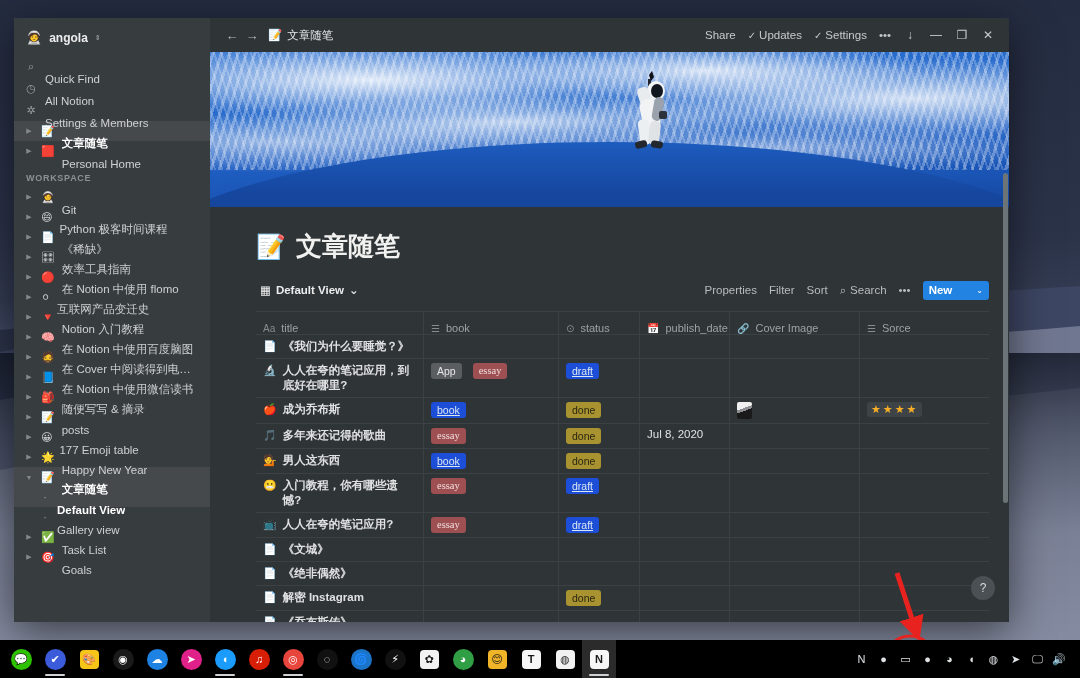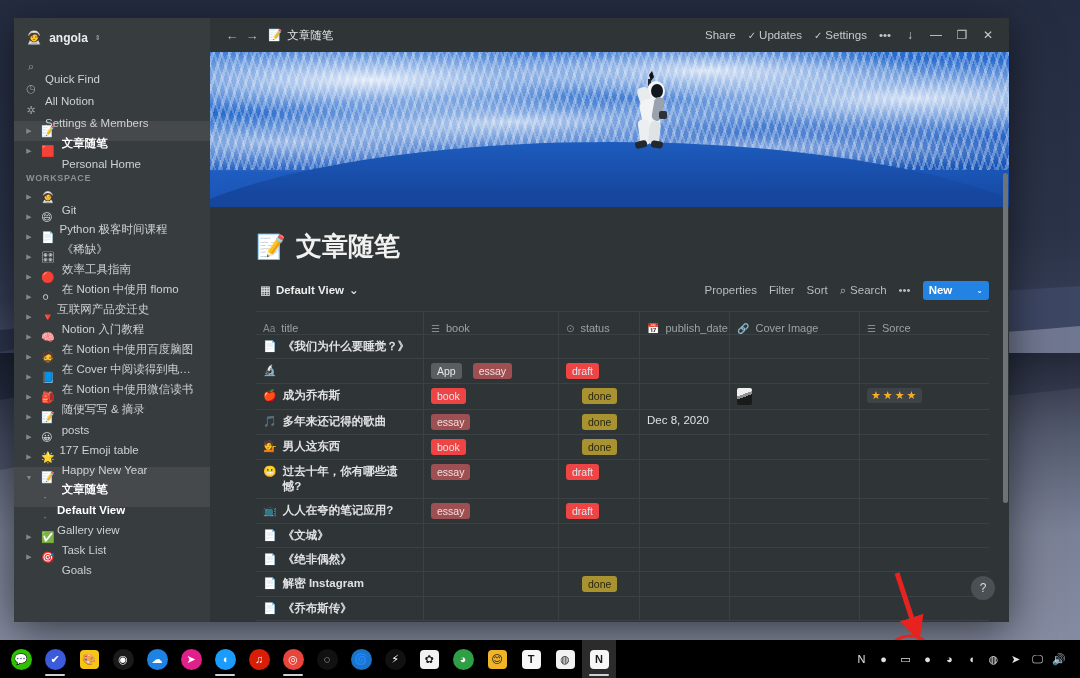--- a/index.html
+++ b/index.html
@@ -148,23 +148,23 @@
   .hrow .tcell { color: #9ea2a5; font-size: 11px; align-items: flex-end; min-height: 22px; padding-top: 0; padding-bottom: 0; }
   .hrow { border-bottom: 1px solid #3b4144; }
   .hico { color: #878c8f; font-size: 10px; flex: 0 0 auto; }
   .row-emoji { font-size: 11px; line-height: 15px; flex: 0 0 auto; }
   .row-title { line-height: 15px; word-break: break-word; font-weight: bold; }
   .pill {
     display: inline-block; border-radius: 3px; padding: 1px 6px; font-size: 10.5px;
     line-height: 14px; white-space: nowrap; margin-right: 5px;
   }
   .pill.gray  { background: #5a5e60; color: #e7e8e8; }
-  .pill.red   { background: #9e4f52; color: #f0dede; }
-  .pill.blue  { background: #ef4444; color: #dbe8f2; }
-  .pill.yellow{ background: #a99331; color: #2a2611; margin-left: 16px; }
+  .pill.red   { background: #9e4f52; color: #f0dede; font-family: Liberation Serif, serif; }
+  .pill.blue  { background: #1d4ed8; color: #dbe8f2; text-decoration: underline; }
+  .pill.yellow{ background: #a99331; color: #2a2611; }
   .stars { background: #3d4346; border-radius: 3px; padding: 1px 4px; color: #f5ae26; font-size: 11px; letter-spacing: 2px; }
   .thumb {
     width: 15px; height: 17px; border-radius: 2px;
     background:
       linear-gradient(160deg,#f0f0f0 0 38%, #8d8f92 38% 52%, #1a1a1a 52% 100%),
       #d8d8d8;
   }
   #count-row {
     display: flex; align-items: center; height: 26px; padding-left: 100px;
     color: #9ea2a5; font-size: 10px; letter-spacing: .06em; gap: 5px;
@@ -472,20 +472,21 @@
                 <div class="tcell c-status"></div>
                 <div class="tcell c-date">
                   <span></span>
                 </div>
                 <div class="tcell c-cover"></div>
                 <div class="tcell c-sorce last"></div>
               </div>
               <div class="trow">
                 <div class="tcell c-title">
                   <span class="row-emoji">🔬</span>
+                  <span class="row-title">人人在夸的笔记应用，到底好在哪里?</span>
                 </div>
                 <div class="tcell c-tags">
                   <span class="pill gray">App</span>
                   <span class="pill red">essay</span>
                 </div>
                 <div class="tcell c-status">
                   <span class="pill blue">draft</span>
                 </div>
                 <div class="tcell c-date">
                   <span></span>
@@ -519,21 +520,21 @@
                   <span class="row-emoji">🎵</span>
                   <span class="row-title">多年来还记得的歌曲</span>
                 </div>
                 <div class="tcell c-tags">
                   <span class="pill red">essay</span>
                 </div>
                 <div class="tcell c-status">
                   <span class="pill yellow">done</span>
                 </div>
                 <div class="tcell c-date">
-                  <span>Dec 8, 2020</span>
+                  <span>Jul 8, 2020</span>
                 </div>
                 <div class="tcell c-cover"></div>
                 <div class="tcell c-sorce last"></div>
               </div>
               <div class="trow">
                 <div class="tcell c-title">
                   <span class="row-emoji">💁</span>
                   <span class="row-title">男人这东西</span>
                 </div>
                 <div class="tcell c-tags">
@@ -544,21 +545,21 @@
                 </div>
                 <div class="tcell c-date">
                   <span></span>
                 </div>
                 <div class="tcell c-cover"></div>
                 <div class="tcell c-sorce last"></div>
               </div>
               <div class="trow">
                 <div class="tcell c-title">
                   <span class="row-emoji">😬</span>
-                  <span class="row-title">过去十年，你有哪些遗憾?</span>
+                  <span class="row-title">入门教程，你有哪些遗憾?</span>
                 </div>
                 <div class="tcell c-tags">
                   <span class="pill red">essay</span>
                 </div>
                 <div class="tcell c-status">
                   <span class="pill blue">draft</span>
                 </div>
                 <div class="tcell c-date">
                   <span></span>
                 </div>

